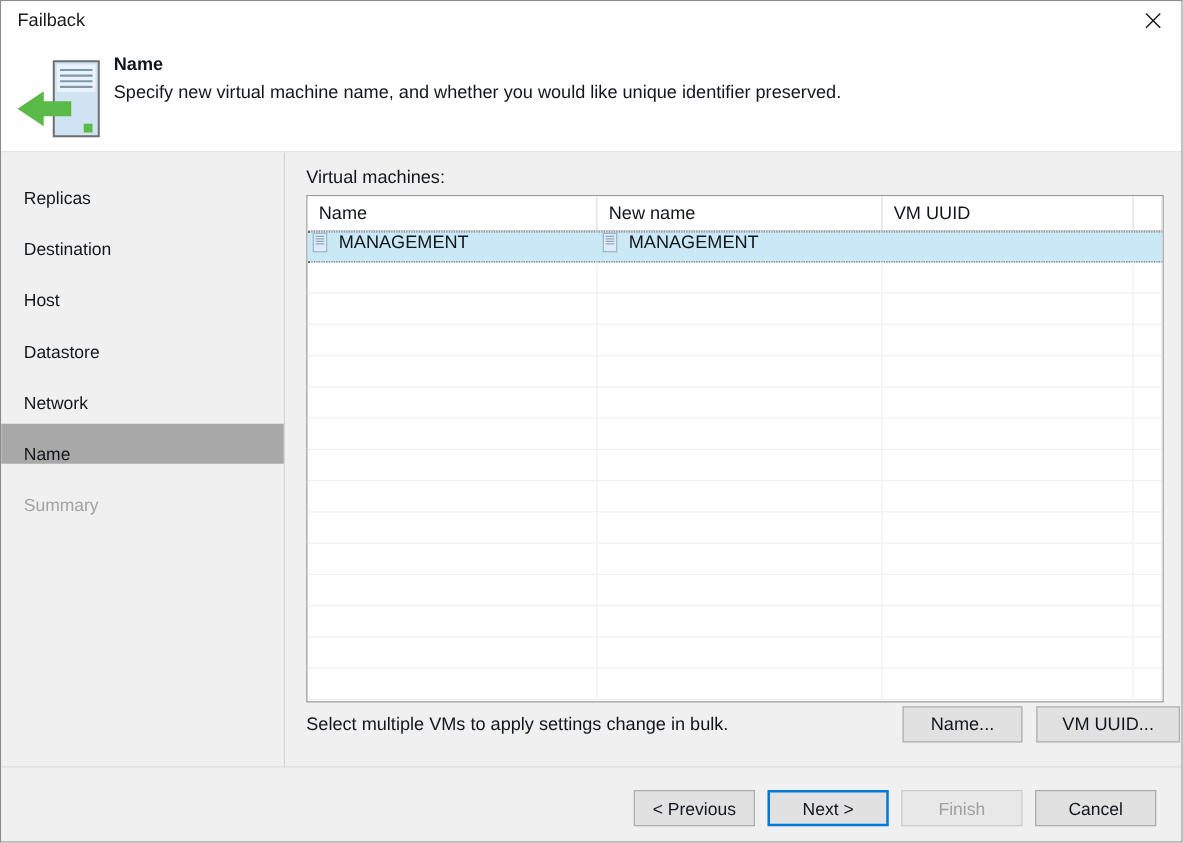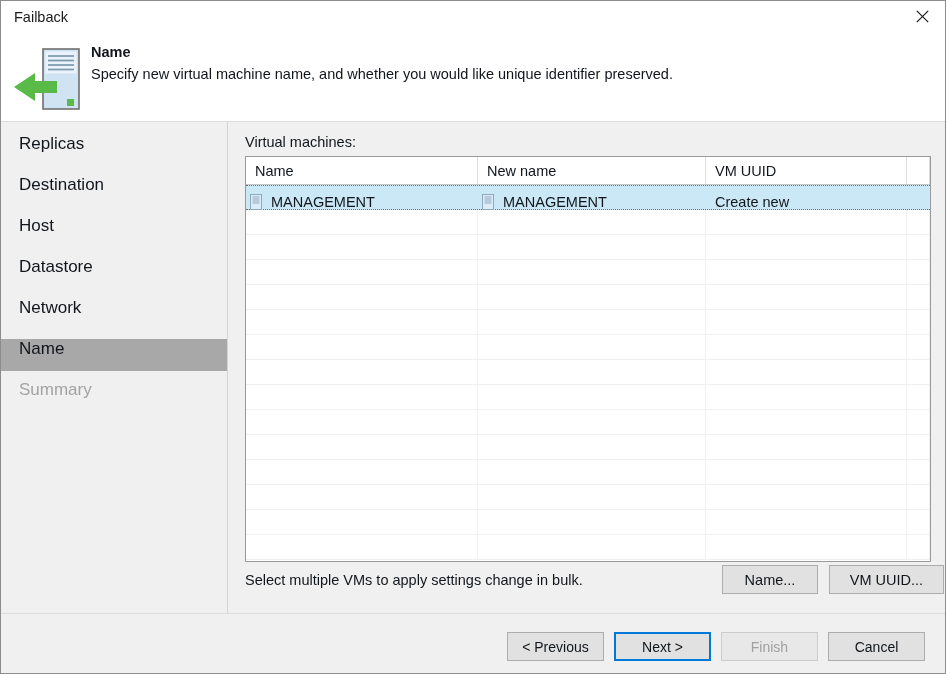--- a/index.html
+++ b/index.html
@@ -85,23 +85,23 @@
     left: 0; top: 121px;
     width: 227px; height: 491px;
     background: #f0f0f0;
     border-right: 1px solid #d4d4d4;
   }
   .side-item {
     position: absolute;
     left: 0;
     width: 226px; height: 32px;
     display: flex;
-    align-items: flex-start;
+    align-items: flex-end;
     padding-left: 18px;
-    font-size: 17px;
+    font-size: 14px;
     color: #11161c;
     cursor: default;
   }
   .side-item.selected {
     background: #a8a8a8;
     color: #11161c;
   }
   .side-item.disabled { color: #a3a3a3; }
 
   
@@ -157,21 +157,21 @@
     border: 1px dotted #707070;
     border-left: none;
     border-right: none;
     height: 25px;
   }
   .gb-cell {
     position: absolute;
     top: 0;
     height: 24px;
     display: flex;
-    align-items: flex-end;
+    align-items: flex-start;
     font-size: 14.5px;
     color: #11161c;
     border-right: 1px solid #f0f0f0;
     white-space: nowrap;
     overflow: hidden;
   }
   .grid-row.selected .gb-cell { border-right-color: transparent; }
   .cell-text { padding-left: 9px; }
   .vm-icon { margin-left: 4px; flex: 0 0 auto; display: block; }
 
@@ -319,23 +319,20 @@
             <div class="gb-cell" style="left: 232px; width: 228px;">
               <svg width="12" height="16" viewBox="0 0 12 16" class="vm-icon">
                 <rect x="0.5" y="0.5" width="11" height="15" fill="#dcecf8" stroke="#8fa9bd"></rect>
                 <line x1="2.5" x2="9.5" y1="3" y2="3" stroke="#8fa9bd"></line>
                 <line x1="2.5" x2="9.5" y1="5" y2="5" stroke="#8fa9bd"></line>
                 <line x1="2.5" x2="9.5" y1="7" y2="7" stroke="#8fa9bd"></line>
                 <line x1="2.5" x2="9.5" y1="9" y2="9" stroke="#8fa9bd"></line>
               </svg>
               <span class="cell-text">MANAGEMENT</span>
             </div>
-            <div class="gb-cell" style="left: 460px; width: 201px;">
-              <span class="cell-text">Create new</span>
-            </div>
             <div class="gb-cell" style="left: 661px; width: 23px;">
               <span class="cell-text"></span>
             </div>
           </div>
           <div class="grid-row">
             <div class="gb-cell" style="left: 0px; width: 232px;"></div>
             <div class="gb-cell" style="left: 232px; width: 228px;"></div>
             <div class="gb-cell" style="left: 460px; width: 201px;"></div>
             <div class="gb-cell" style="left: 661px; width: 23px;"></div>
           </div>

